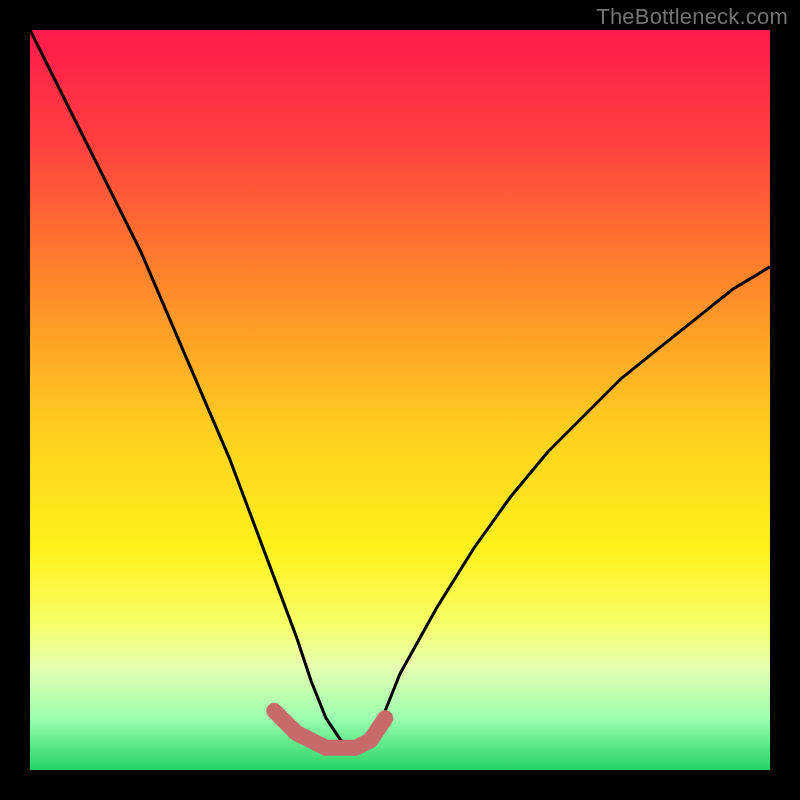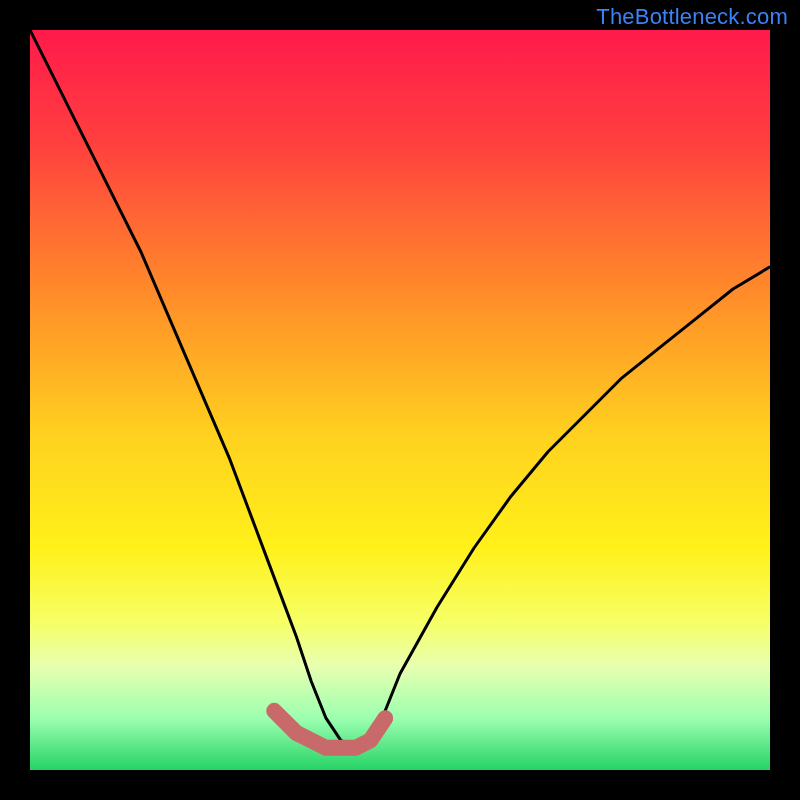--- a/index.html
+++ b/index.html
@@ -23,21 +23,21 @@
     position: absolute;
     top: 30px;
     left: 30px;
     width: 740px;
     height: 740px;
   }
   .watermark {
     position: absolute;
     top: 4px;
     right: 12px;
-    color: #3b82f6;
+    color: #737373;
     font-size: 22px;
     font-weight: 500;
     letter-spacing: 0.2px;
   }
   svg { display: block; }
 </style>
 </head>
 <body>
 
 <div class="frame">

